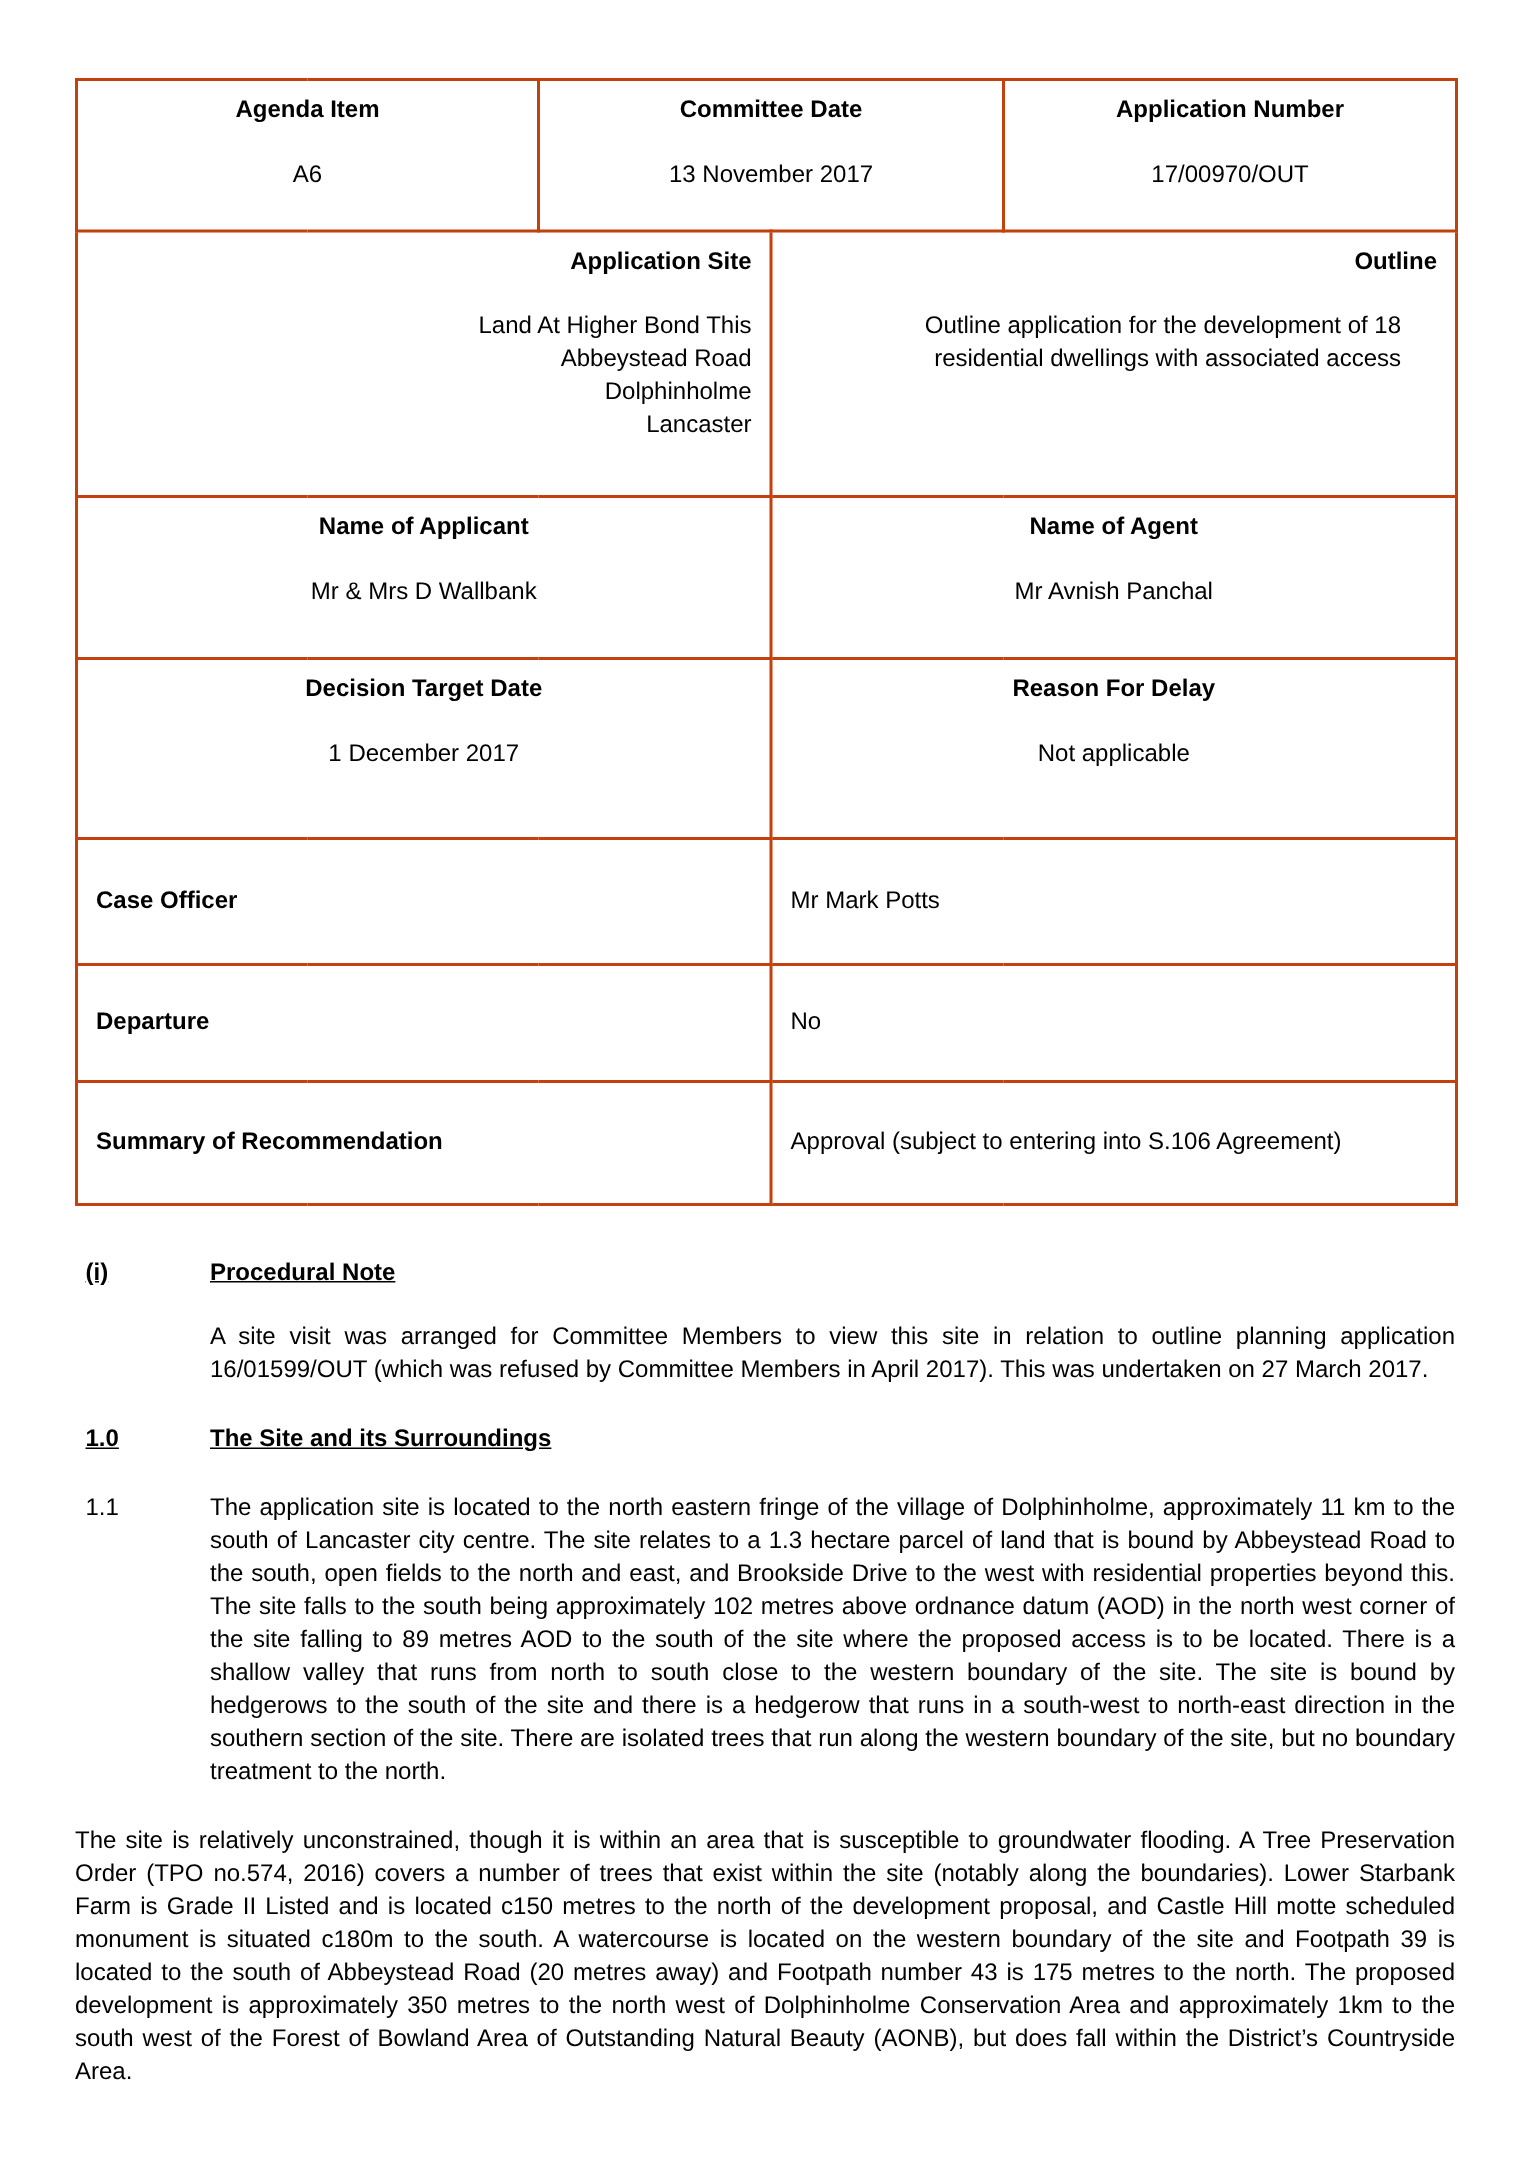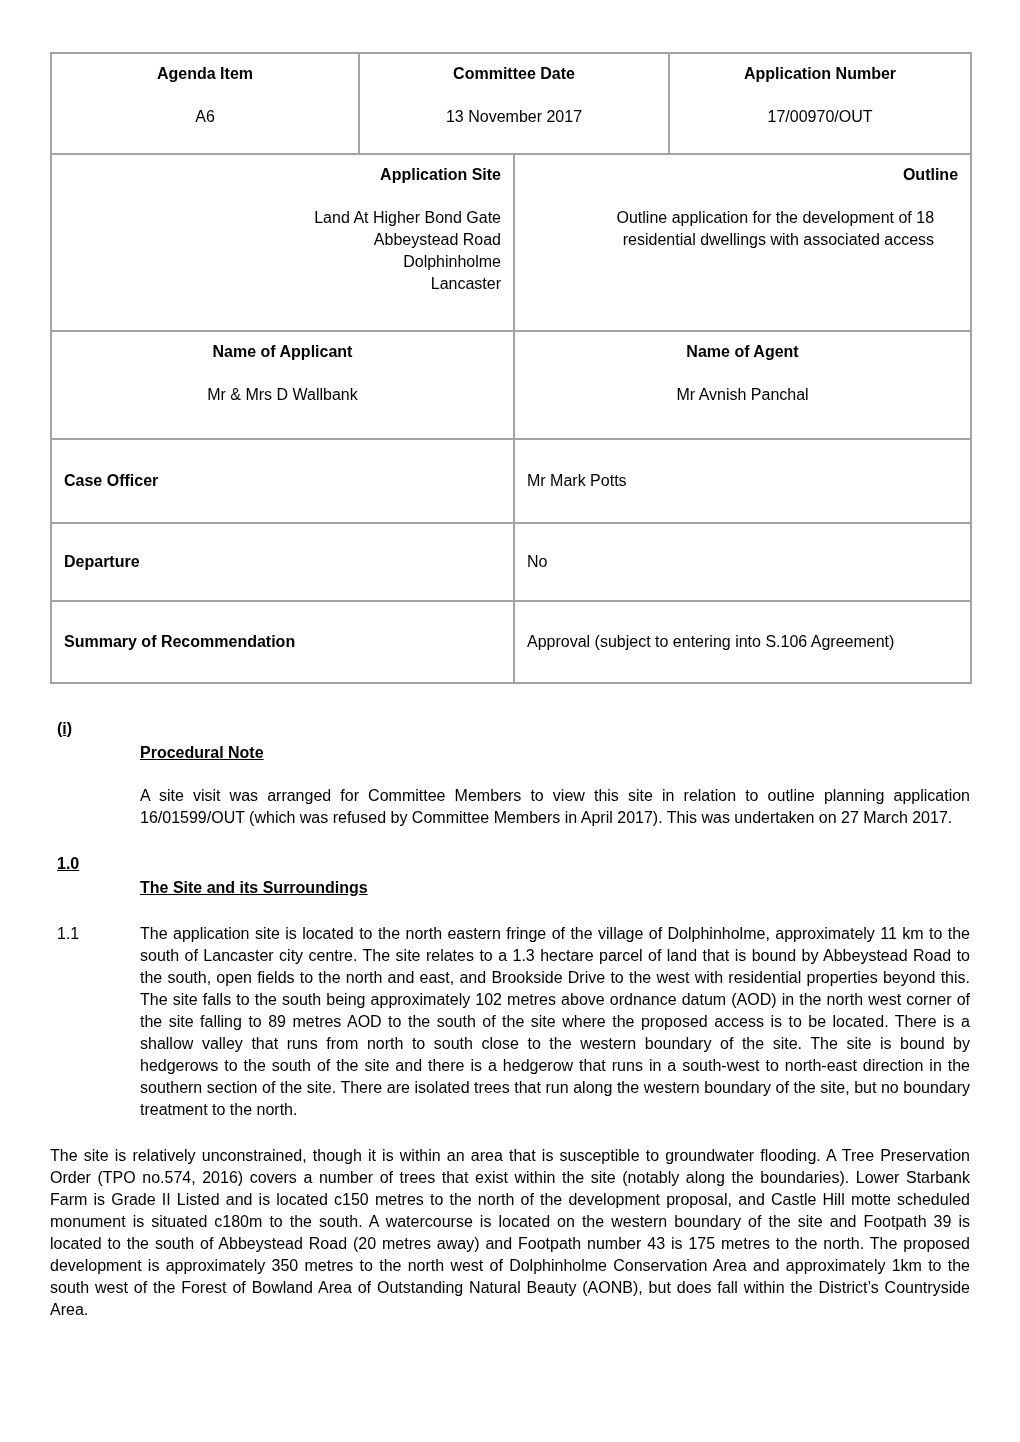--- a/index.html
+++ b/index.html
@@ -16,21 +16,21 @@
     padding: 52px 50px 40px 50px;
     background: #ffffff;
   }
   
   table.summary-table {
     border-collapse: collapse;
     width: 920px;
     table-layout: fixed;
   }
   table.summary-table td {
-    border: 2px solid #a3a3a3;
+    border: 2px solid #c2410c;
     padding: 9px 12px;
     font-size: 16px;
     line-height: 22px;
     vertical-align: top;
     word-wrap: break-word;
   }
   .cell-center { text-align: center; }
   .cell-label {
     font-weight: bold;
     margin-bottom: 21px;
@@ -70,21 +70,20 @@
   }
   .sec-num.heading-style {
     font-weight: bold;
     text-decoration: underline;
   }
   .sec-body { flex: 1 1 auto; }
   .sec-heading {
     font-weight: bold;
     text-decoration: underline;
     margin-bottom: 21px;
-    margin-top: 24px;
   }
   .para {
     margin: 0;
     text-align: justify;
   }
 </style>
 </head>
 <body>
 
 <div class="page">
@@ -111,21 +110,21 @@
         <td colspan="2" class="cell-center">
           <div class="cell-label">Application Number</div>
           <div class="cell-value">17/00970/OUT</div>
         </td>
       </tr>
 
       <tr class="r2">
         <td colspan="3" class="cell-center">
           <div class="cell-label">Application Site</div>
           <div class="cell-value">
-            <div>Land At Higher Bond Gate</div>
+            <div>Land At Higher Bond This</div>
             <div>Abbeystead Road</div>
             <div>Dolphinholme</div>
             <div>Lancaster</div>
           </div>
         </td>
         <td colspan="3" class="cell-center">
           <div class="cell-label">Outline</div>
           <div class="cell-value proposal-value">Outline application for the development of 18 residential dwellings with associated access</div>
         </td>
       </tr>
@@ -134,20 +133,30 @@
         <td colspan="3" class="cell-center">
           <div class="cell-label">Name of Applicant</div>
           <div class="cell-value">Mr &amp; Mrs D Wallbank</div>
         </td>
         <td colspan="3" class="cell-center">
           <div class="cell-label">Name of Agent</div>
           <div class="cell-value">Mr Avnish Panchal</div>
         </td>
       </tr>
 
+      <tr class="r4">
+        <td colspan="3" class="cell-center">
+          <div class="cell-label">Decision Target Date</div>
+          <div class="cell-value">1 December 2017</div>
+        </td>
+        <td colspan="3" class="cell-center">
+          <div class="cell-label">Reason For Delay</div>
+          <div class="cell-value">Not applicable</div>
+        </td>
+      </tr>
 
       <tr class="r5 label-row">
         <td colspan="3" class="lbl">Case Officer</td>
         <td colspan="3">Mr Mark Potts</td>
       </tr>
 
       <tr class="r6 label-row">
         <td colspan="3" class="lbl">Departure</td>
         <td colspan="3">No</td>
       </tr>

